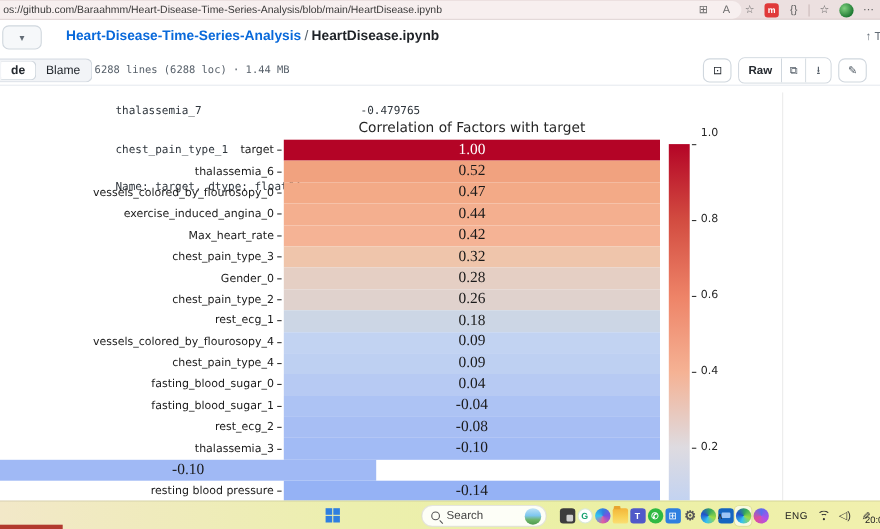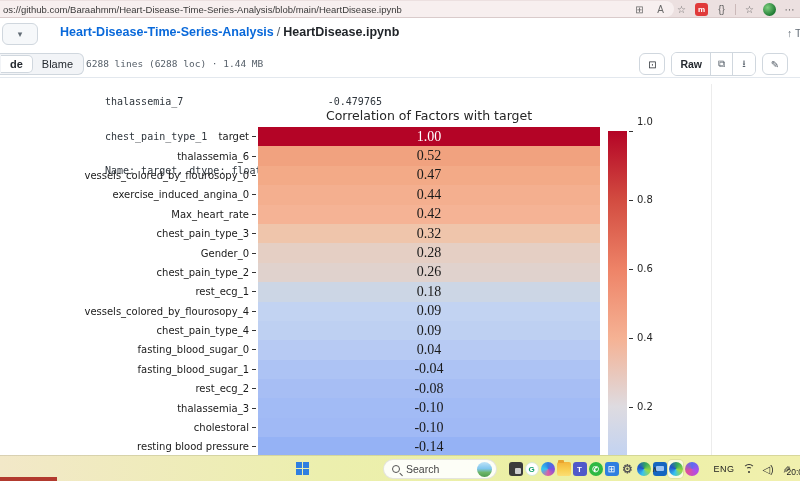--- a/index.html
+++ b/index.html
@@ -234,21 +234,20 @@
         </div>
         <div class="hm-row">
           <div class="hm-label">rest_ecg_2<span class="hm-tick"></span></div>
           <div class="hm-cell" style="background: rgb(167, 190, 244); color: rgb(26, 26, 26);">-0.08</div>
         </div>
         <div class="hm-row">
           <div class="hm-label">thalassemia_3<span class="hm-tick"></span></div>
           <div class="hm-cell" style="background: rgb(162, 187, 245); color: rgb(26, 26, 26);">-0.10</div>
         </div>
         <div class="hm-row">
-          <div class="hm-label">cholestoral<span class="hm-tick"></span></div>
           <div class="hm-cell" style="background: rgb(160, 185, 245); color: rgb(26, 26, 26);">-0.10</div>
         </div>
         <div class="hm-row">
           <div class="hm-label">resting blood pressure<span class="hm-tick"></span></div>
           <div class="hm-cell" style="background: rgb(149, 178, 245); color: rgb(26, 26, 26);">-0.14</div>
         </div>
       </div>
     <div class="cbar" id="cbar" style="background: linear-gradient(rgb(180, 4, 38) 0%, rgb(210, 75, 64) 21%, rgb(238, 132, 104) 43%, rgb(245, 178, 148) 64%, rgb(222, 219, 224) 85%, rgb(195, 211, 241) 100%);"></div>
     <div id="cbar-ticks">
         <div class="cbar-tick" style="top: 53px;"></div>

